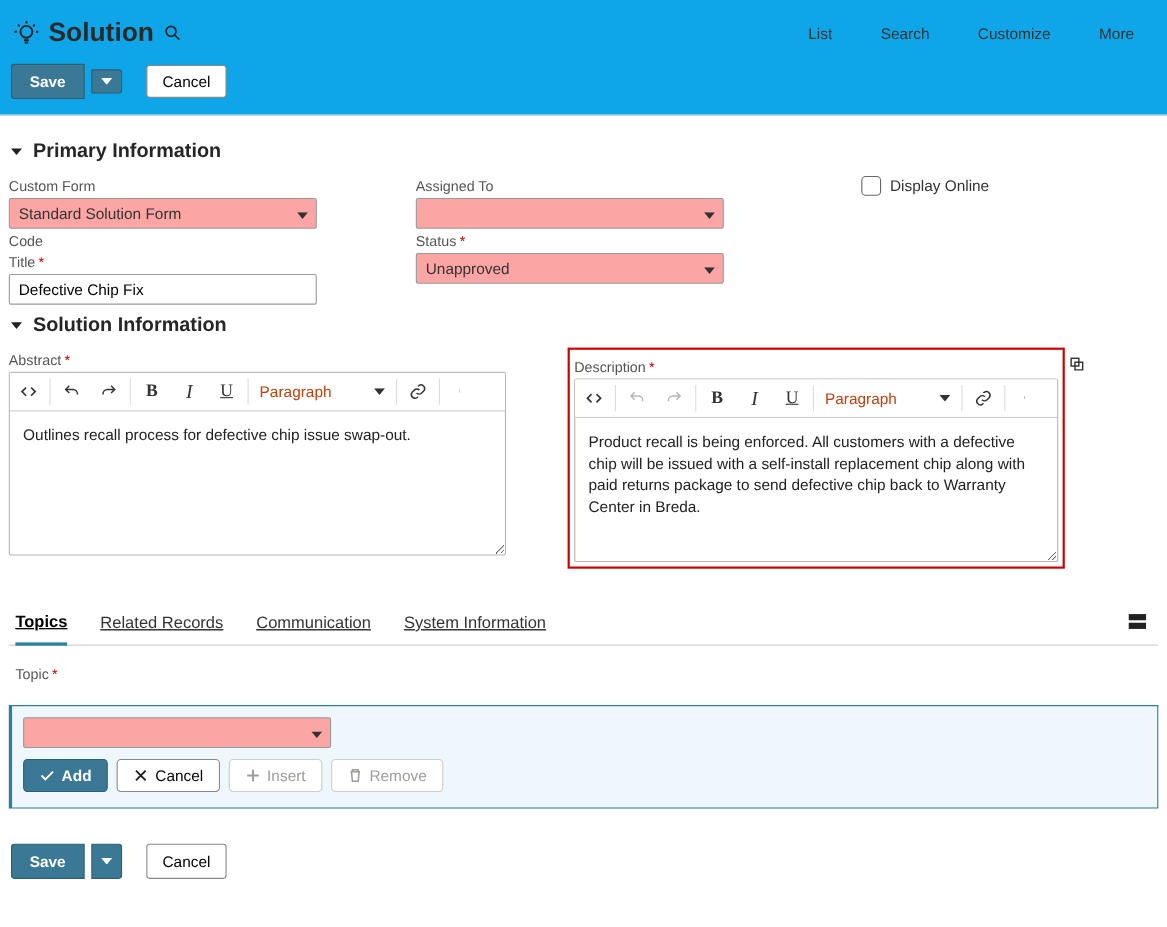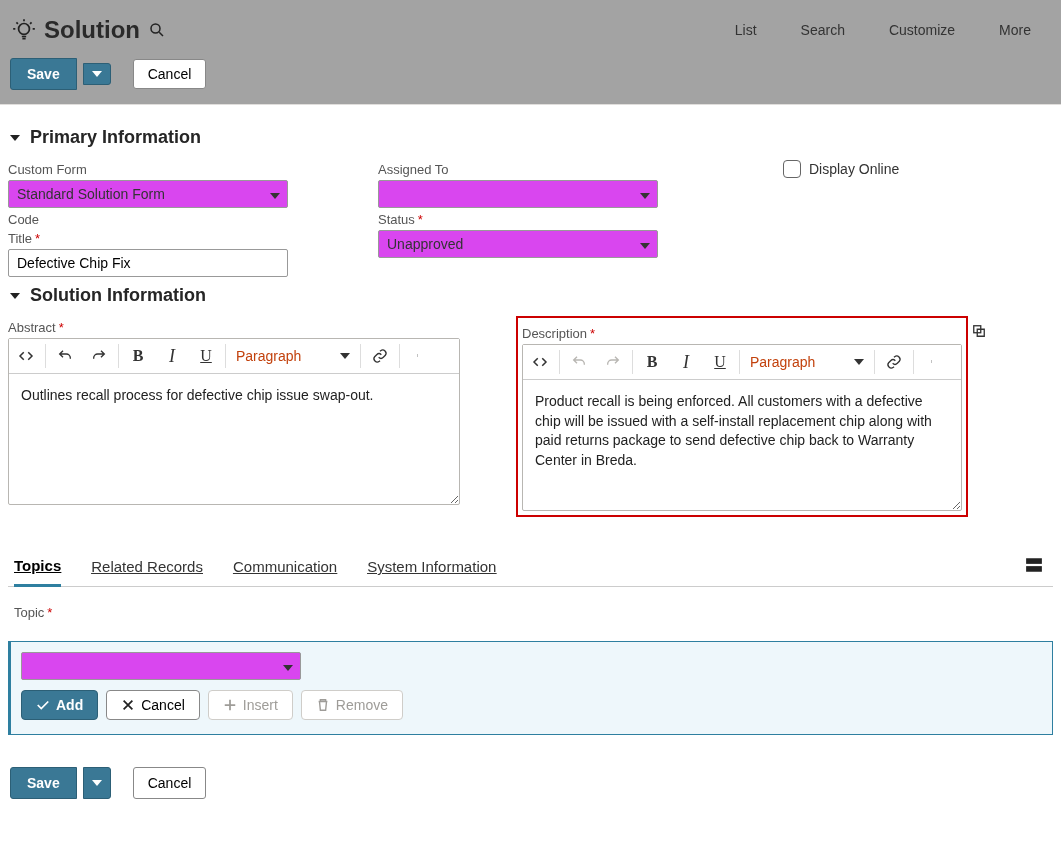--- a/index.html
+++ b/index.html
@@ -4,21 +4,21 @@
 <style>
   * { box-sizing: border-box; }
   body {
     margin: 0;
     font-family: -apple-system, BlinkMacSystemFont, "Segoe UI", Arial, sans-serif;
     font-size: 14px;
     color: #333;
     background: #fff;
   }
   .header-bar {
-    background: #a3a3a3;
+    background: #0ea5e9;
     padding: 10px 10px 14px 10px;
     border-bottom: 1px solid #e0dedc;
   }
   .title-row {
     display: flex;
     align-items: center;
     padding: 6px 0;
   }
   .page-icon {
     width: 28px; height: 28px;
@@ -78,21 +78,21 @@
   .col-check { flex:0 0 280px; padding-top:0; display:flex; align-items:flex-start; gap:8px; }
   .field-label { font-size:13px; color:#555; margin:4px 0 3px 0; display:flex; gap:3px; }
   .req { color:#c00; }
   .static-val { font-size:14px; color:#222; padding:2px 0 8px 0;}
   .select-wrap {
     position:relative; width:280px;
   }
   .select-wrap select, .select-wrap .select-box {
     width:100%; padding:5px 26px 5px 8px;
     border:1px solid #999; border-radius:2px;
-    font-size:14px; background:#d946ef;
+    font-size:14px; background:#fca5a5;
     appearance:none;
   }
   .select-box { min-height:28px; display:block; }
   .select-arrow {
     position:absolute; right:8px; top:50%; transform:translateY(-50%);
     pointer-events:none;
   }
   .select-arrow svg { width:10px; height:6px; fill:#333; }
   input.text-field {
     width:280px; padding:5px 8px; border:1px solid #999; border-radius:2px; font-size:14px;

